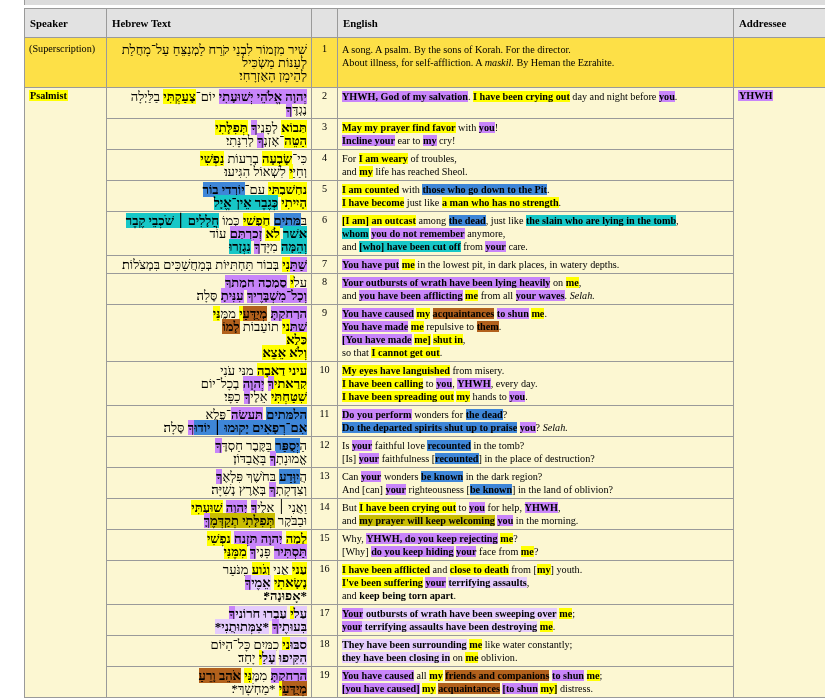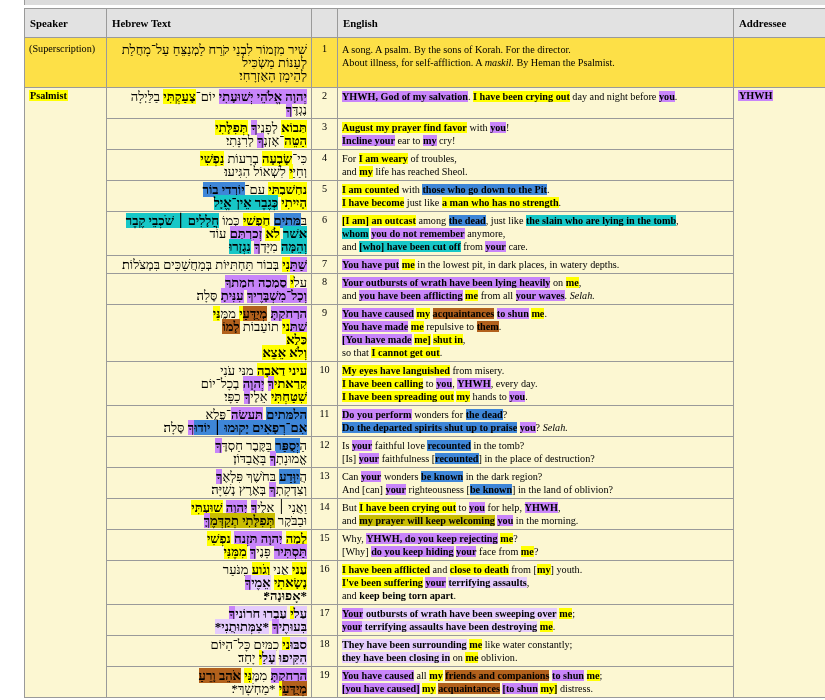--- a/index.html
+++ b/index.html
@@ -62,21 +62,21 @@
     <tbody>
       <tr class="row-super">
         <td>(Superscription)</td>
         <td class="heb-cell" id="super-heb" dir="rtl">
             <div class="ln"><span class="sg sg-n">שִׁיר מִזְמוֹר לִבְנֵי קֹרַח לַמְנַצֵּחַ עַל־מָחֲלַת לְעַנּוֹת מַשְׂכִּיל</span></div>
             <div class="ln"><span class="sg sg-n">לְהֵימָן הָאֶזְרָחִי׃</span></div>
           </td>
         <td class="num-cell">1</td>
         <td class="eng-cell" id="super-eng">
             <div class="ln"><span class="sg sg-n">A song. A psalm. By the sons of Korah. For the director.</span></div>
-            <div class="ln"><span class="sg sg-n">About illness, for self-affliction. A </span><span class="sg sg-it">maskil</span><span class="sg sg-n">. By Heman the Psalmist.</span></div>
+            <div class="ln"><span class="sg sg-n">About illness, for self-affliction. A </span><span class="sg sg-it">maskil</span><span class="sg sg-n">. By Heman the Ezrahite.</span></div>
           </td>
         <td></td>
       </tr>
     </tbody>
     <tbody class="verses" id="verses-body">
         <tr>
           <td class="speaker-merged" rowspan="18"><span class="chip-speaker">Psalmist</span></td>
           <td class="heb-cell" dir="rtl">
             <div class="ln"><span class="sg sg-p">יְהוָה אֱלֹהֵי יְשׁוּעָתִי</span><span class="sg sg-n"> יוֹם־</span><span class="sg sg-y">צָעַקְתִּי</span><span class="sg sg-n"> בַלַּיְלָה נֶגְדֶּ</span><span class="sg sg-p">ךָ</span><span class="sg sg-n">׃</span></div>
           </td>
@@ -86,21 +86,21 @@
           </td>
           <td class="addr-merged" rowspan="18"><span class="chip-addr">YHWH</span></td>
         </tr>
         <tr>
           <td class="heb-cell" dir="rtl">
             <div class="ln"><span class="sg sg-y">תָּבוֹא</span><span class="sg sg-n"> לְפָנֶי</span><span class="sg sg-p">ךָ</span><span class="sg sg-n"> </span><span class="sg sg-y">תְּפִלָּתִי</span></div>
             <div class="ln"><span class="sg sg-y">הַטֵּה</span><span class="sg sg-n">־אָזְנְ</span><span class="sg sg-p">ךָ</span><span class="sg sg-n"> לְרִנָּתִי׃</span></div>
           </td>
           <td class="num-cell">3</td>
           <td class="eng-cell">
-            <div class="ln"><span class="sg sg-y">August my prayer find favor</span><span class="sg sg-n"> with </span><span class="sg sg-p">you</span><span class="sg sg-n">!</span></div>
+            <div class="ln"><span class="sg sg-y">May my prayer find favor</span><span class="sg sg-n"> with </span><span class="sg sg-p">you</span><span class="sg sg-n">!</span></div>
             <div class="ln"><span class="sg sg-p">Incline your</span><span class="sg sg-n"> ear to </span><span class="sg sg-p">my</span><span class="sg sg-n"> cry!</span></div>
           </td>
         </tr>
         <tr>
           <td class="heb-cell" dir="rtl">
             <div class="ln"><span class="sg sg-n">כִּי־</span><span class="sg sg-y">שָׂבְעָה</span><span class="sg sg-n"> בְרָעוֹת </span><span class="sg sg-y">נַפְשִׁי</span></div>
             <div class="ln"><span class="sg sg-n">וְחַיַּ</span><span class="sg sg-y">י</span><span class="sg sg-n"> לִשְׁאוֹל הִגִּיעוּ׃</span></div>
           </td>
           <td class="num-cell">4</td>
           <td class="eng-cell">

